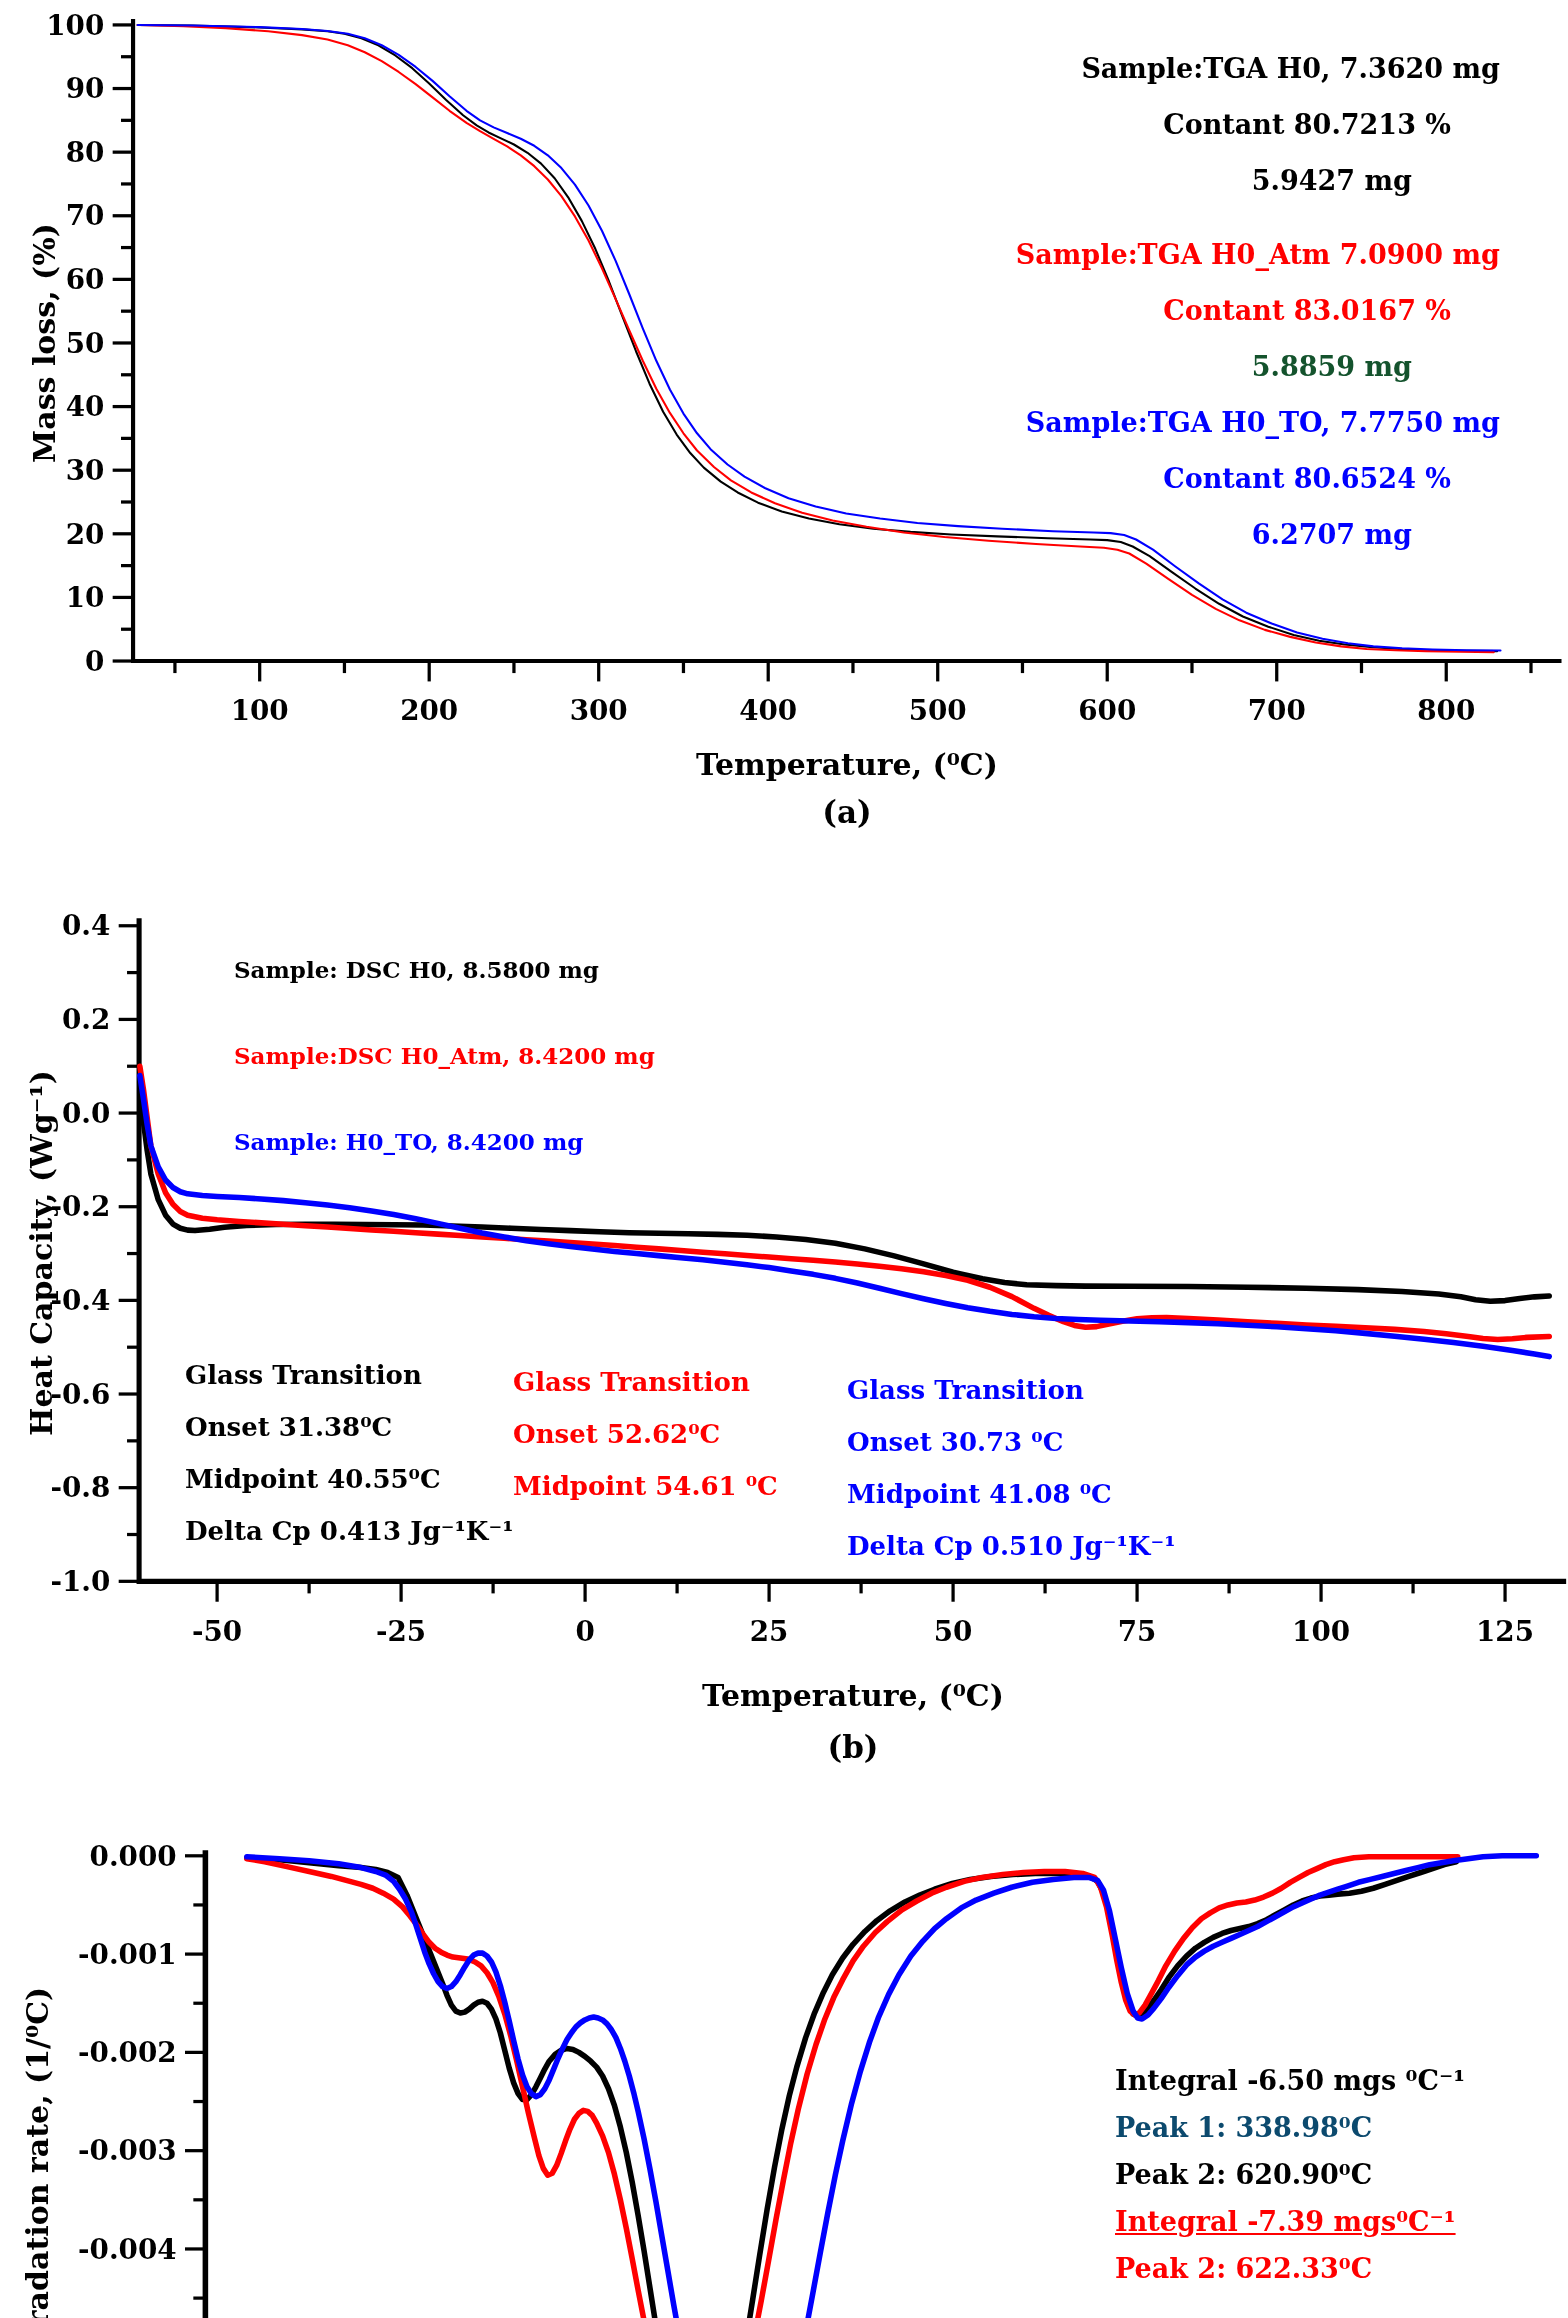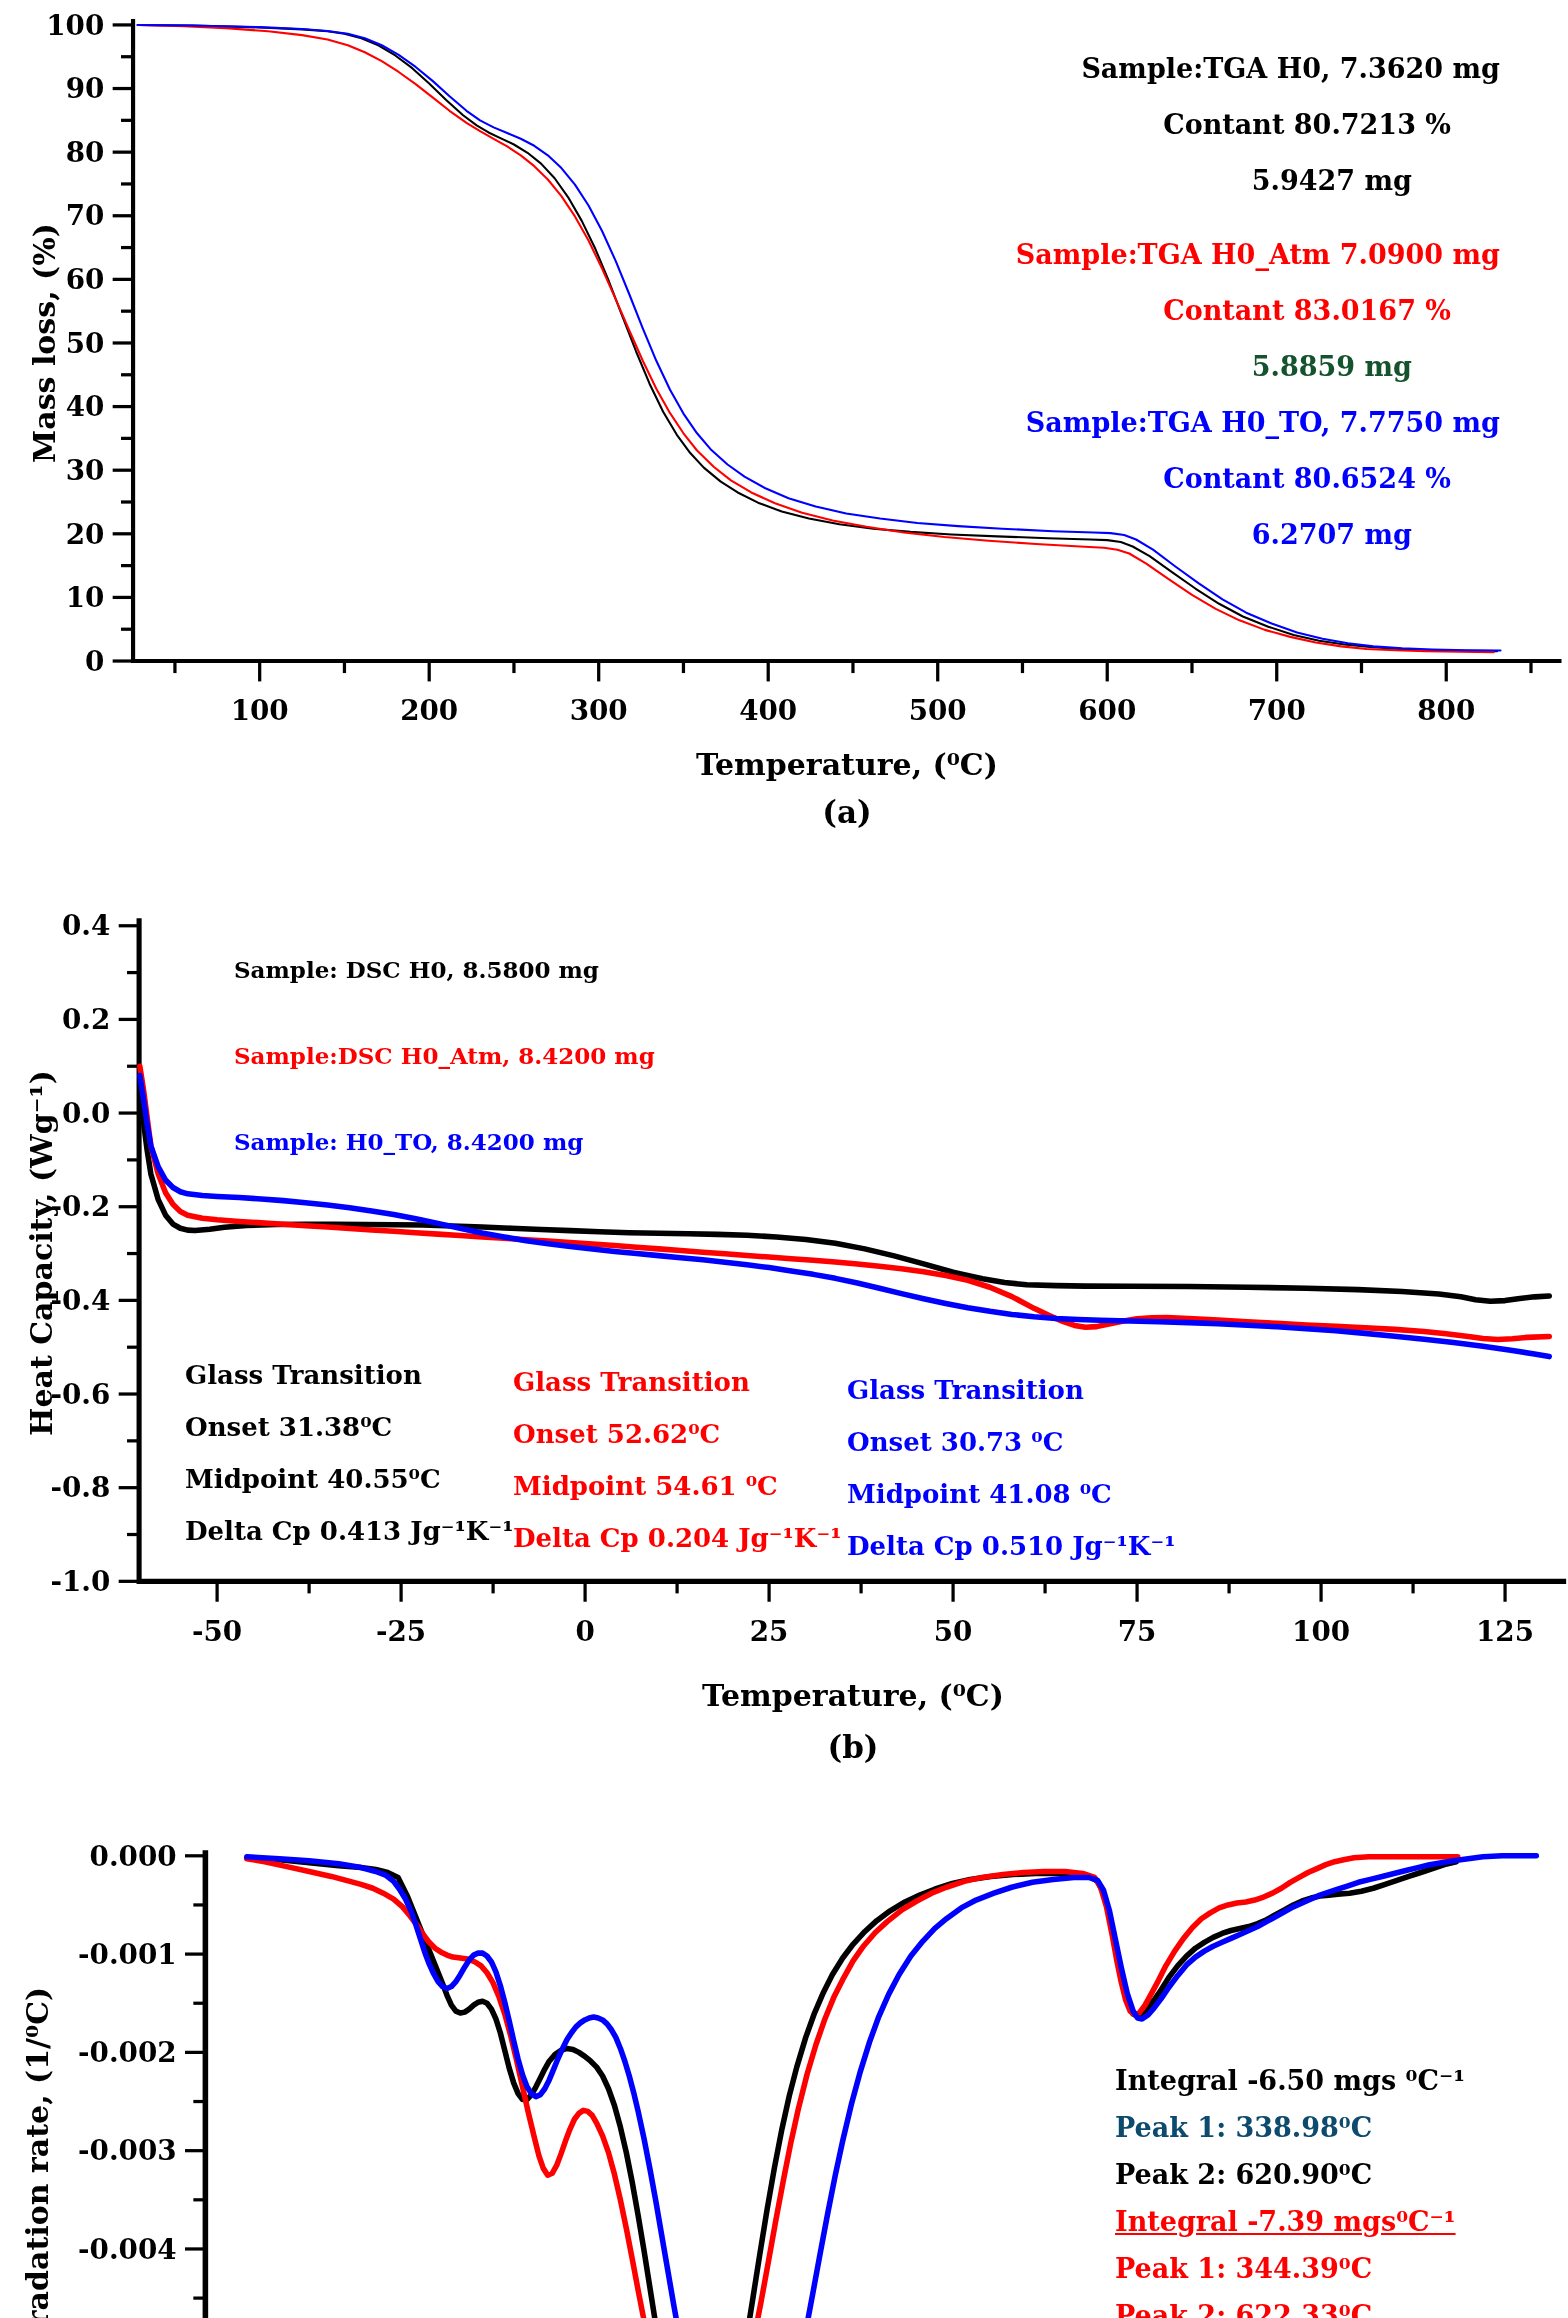--- a/index.html
+++ b/index.html
@@ -217,37 +217,35 @@
   <div class="ann gt" style="left:185px;top:1349px;">
     <div class="ann-line" style="color: rgb(0, 0, 0);">Glass Transition</div>
     <div class="ann-line" style="color: rgb(0, 0, 0);">Onset 31.38⁰C</div>
     <div class="ann-line" style="color: rgb(0, 0, 0);">Midpoint 40.55⁰C</div>
     <div class="ann-line" style="color: rgb(0, 0, 0);">Delta Cp 0.413 Jg⁻¹K⁻¹</div>
   </div>
   <div class="ann gt" style="left:513px;top:1356px;">
     <div class="ann-line" style="color: rgb(255, 0, 0);">Glass Transition</div>
     <div class="ann-line" style="color: rgb(255, 0, 0);">Onset 52.62⁰C</div>
     <div class="ann-line" style="color: rgb(255, 0, 0);">Midpoint 54.61 ⁰C</div>
-    <div class="ann-line" style="color: rgb(255, 0, 0);">Delta Cp 0.204 Jg⁻¹K⁻¹</div>
   </div>
   <div class="ann gt" style="left:847px;top:1364px;">
     <div class="ann-line" style="color: rgb(0, 0, 255);">Glass Transition</div>
     <div class="ann-line" style="color: rgb(0, 0, 255);">Onset 30.73 ⁰C</div>
     <div class="ann-line" style="color: rgb(0, 0, 255);">Midpoint 41.08 ⁰C</div>
     <div class="ann-line" style="color: rgb(0, 0, 255);">Delta Cp 0.510 Jg⁻¹K⁻¹</div>
   </div>
   <div class="ylab" style="left: 41px; top: 1253px; color: rgb(0, 0, 0);">Heat Capacity, (Wg⁻¹)</div>
   <div class="xlab" style="left: 853px; top: 1678px; color: rgb(0, 0, 0);">Temperature, (⁰C)</div>
   <div class="cap" style="left: 853px; top: 1729px; color: rgb(0, 0, 0);">(b)</div>
 
   <div class="ann c-ann" style="left:1115px;top:2057px;">
     <div class="ann-line" style="color: rgb(0, 0, 0);">Integral -6.50 mgs ⁰C⁻¹</div>
     <div class="ann-line" style="color: #0c4a6e;">Peak 1: 338.98⁰C</div>
     <div class="ann-line" style="color: rgb(0, 0, 0);">Peak 2: 620.90⁰C</div>
     <div class="ann-line" style="color: rgb(255, 0, 0); text-decoration: underline;">Integral -7.39 mgs⁰C⁻¹</div>
-    <div class="ann-line" style="color: rgb(255, 0, 0);">Peak 1: 344.39⁰C</div>
     <div class="ann-line" style="color: rgb(255, 0, 0);">Peak 2: 622.33⁰C</div>
 
   </div>
   <div class="ylab" style="left: 37px; top: 2200px; color: rgb(0, 0, 0);">Degdradation rate, (1/⁰C)</div>
 
 </div>
 
 
 </body></html>

